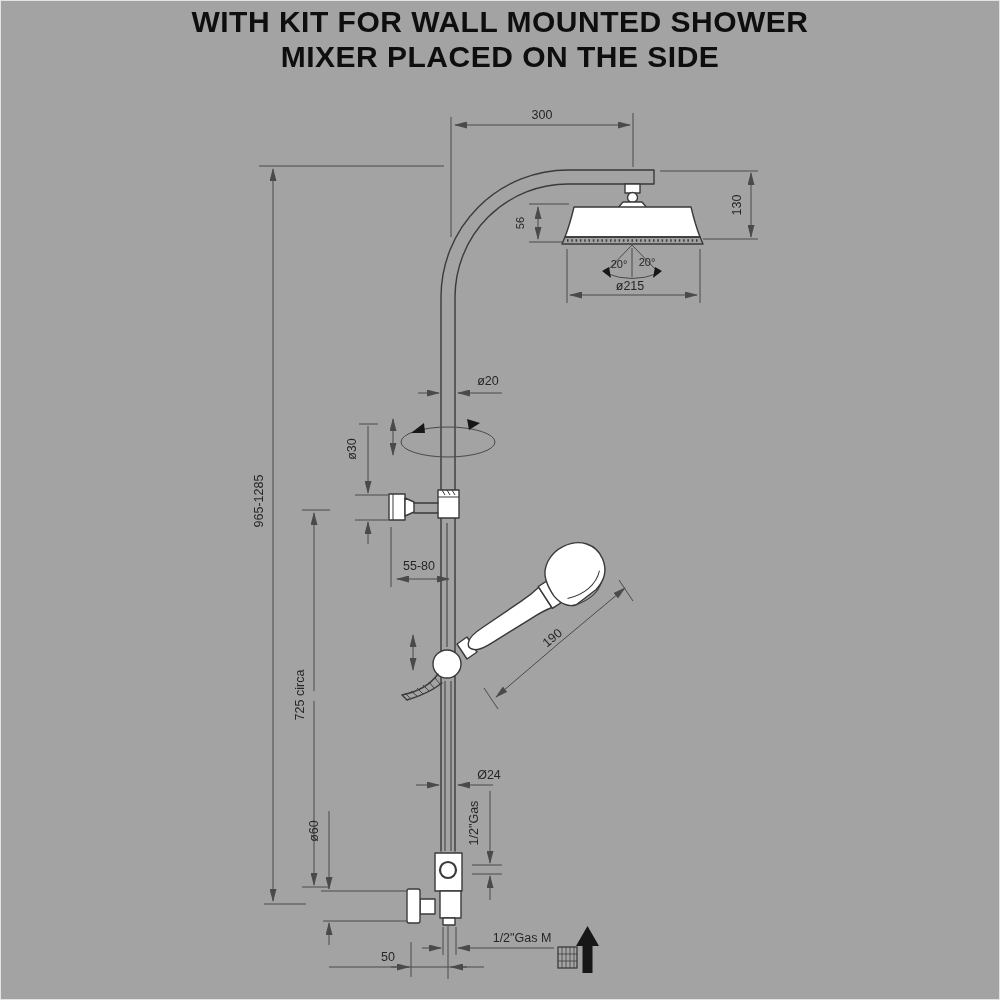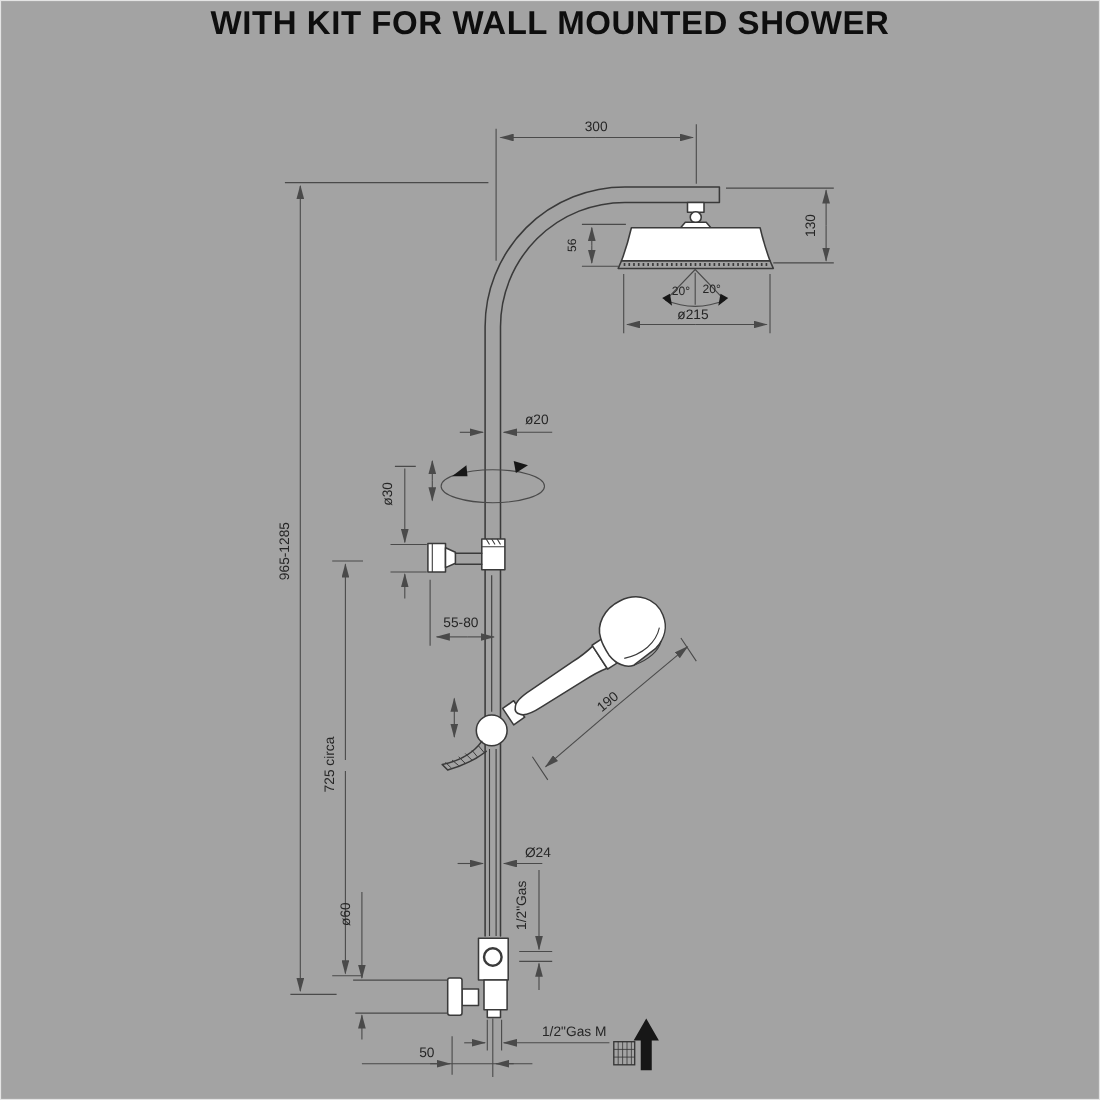--- a/index.html
+++ b/index.html
@@ -14,20 +14,21 @@
   .small{font-size:11px;}
   .solid{fill:#171717;stroke:none;}
 </style>
 </head>
 <body>
 
 <div class="canvas">
 
   <div class="title">
     <div>WITH KIT FOR WALL MOUNTED SHOWER</div>
+    <div>MIXER PLACED ON THE SIDE</div>
   </div>
 
   <svg width="1000" height="1000" viewBox="0 0 1000 1000">
     <defs>
       <marker id="ah" markerUnits="userSpaceOnUse" markerWidth="13" markerHeight="7" refX="12" refY="3.5" orient="auto">
         <path d="M0,0 L13,3.5 L0,7 Z" fill="#4a4a4a"></path>
       </marker>
     </defs>
 
     <g>

